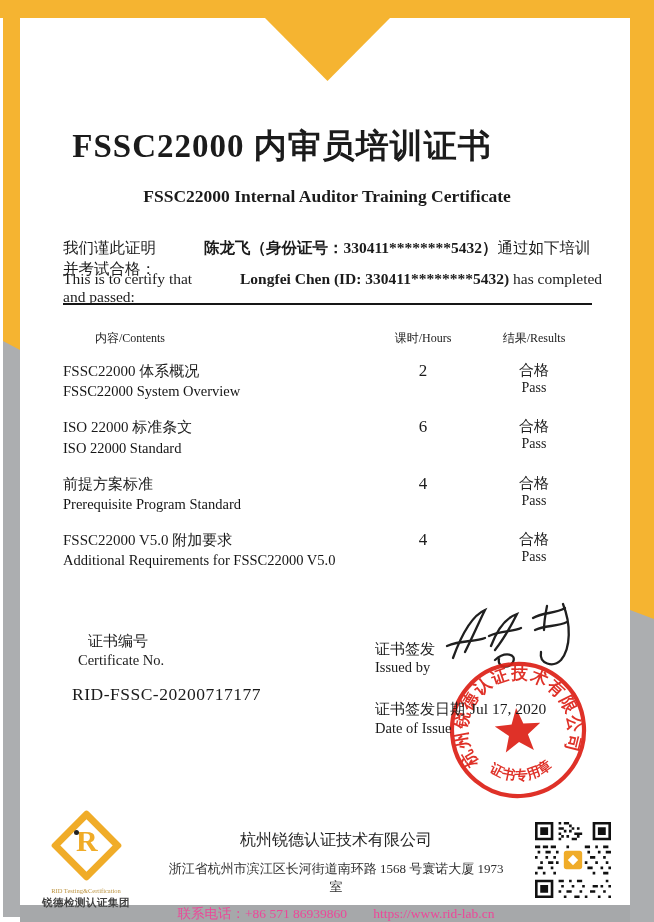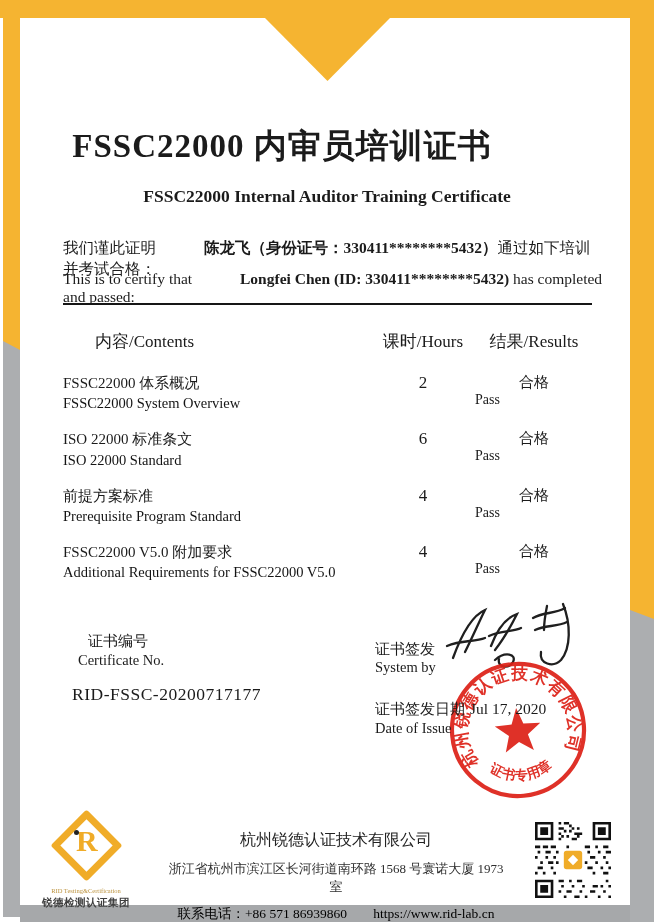--- a/index.html
+++ b/index.html
@@ -28,29 +28,29 @@
   
   .intro-zh{position:absolute;left:63px;top:238px;width:540px;font-size:15.5px;}
   .intro-en{position:absolute;left:63px;top:270px;width:540px;font-size:15.5px;}
   .b{font-weight:700;padding-left:44px;}
 
   .sep-line{position:absolute;left:63px;top:303px;width:529px;height:2px;background:#161616;}
 
   
   .table{position:absolute;left:63px;top:330px;width:530px;}
   .trow{display:grid;grid-template-columns:308px 104px 118px;align-items:start;}
-  .thead{margin-bottom:20px;font-size:17px;}
+  .thead{margin-bottom:14px;font-size:12px;}
   .thead .c-contents{padding-left:32px;}
   .c-hours,.c-results{text-align:center;}
   .drow{margin-bottom:15px;}
   .cell-zh{font-size:15px;line-height:1.35;}
   .cell-en{font-size:14.5px;line-height:1.45;color:#141414;}
   .hours-val{font-size:17px;text-align:center;}
   .res-zh{font-size:15px;text-align:center;line-height:1.2;}
-  .res-en{font-size:14px;text-align:left;line-height:1.3;}
+  .res-en{font-size:14px;text-align:center;line-height:1.3;}
 
   
   .certno-label-zh{position:absolute;left:88px;top:632px;font-size:15px;}
   .certno-label-en{position:absolute;left:78px;top:652px;font-size:14.5px;}
   .certno-value{position:absolute;left:72px;top:684px;font-size:17.5px;letter-spacing:.5px;}
 
   .issued-zh{position:absolute;left:375px;top:640px;font-size:15px;z-index:4;}
   .issued-en{position:absolute;left:375px;top:659px;font-size:14.5px;z-index:4;}
   .datelabel-zh{position:absolute;left:375px;top:700px;font-size:15px;z-index:4;}
   .datelabel-en{position:absolute;left:375px;top:720px;font-size:14.5px;z-index:4;}
@@ -66,21 +66,21 @@
   .logo-r{position:absolute;left:46px;top:6px;font-size:30px;font-weight:700;color:#F0AC28;
        font-family:"Liberation Serif",serif;}
   .logo-dot{position:absolute;left:44px;top:12px;width:5px;height:5px;background:#222;border-radius:50%;}
   .logo-zh{position:absolute;left:0;top:54px;width:112px;text-align:center;font-size:10.5px;
        font-weight:700;color:#3f3f3f;letter-spacing:.5px;margin-top:24px;}
   .logo-en{position:absolute;left:0;top:69px;width:112px;text-align:center;font-size:6.5px;color:#BD9440;}
 
   .company-block{position:absolute;left:168px;top:830px;width:336px;text-align:center;}
   .company-name{font-size:16px;color:#222;margin-bottom:9px;}
   .company-addr{font-size:13px;color:#2e2e2e;margin-bottom:9px;}
-  .company-contact{font-size:13.5px;color:#000000;}
+  .company-contact{font-size:13.5px;color:#ec4899;}
   .contact-gap{display:inline-block;width:26px;}
 
   .qr{position:absolute;left:535px;top:822px;width:76px;height:76px;}
 </style>
 </head>
 <body>
 
 <div id="page">
 
   <div class="band-top"></div>
@@ -153,21 +153,21 @@
         <div class="res-en">Pass</div>
       </div>
     </div>
   </div>
 
   <div class="certno-label-zh">证书编号</div>
   <div class="certno-label-en">Certificate No.</div>
   <div class="certno-value">RID-FSSC-20200717177</div>
 
   <div class="issued-zh">证书签发</div>
-  <div class="issued-en">System by</div>
+  <div class="issued-en">Issued by</div>
   <div class="datelabel-zh">证书签发日期</div>
   <div class="datelabel-en">Date of Issue</div>
   <div class="date-value">Jul 17, 2020</div>
 
   <svg class="signature-svg" width="160" height="92" viewBox="0 0 160 92">
     <g fill="none" stroke="#1f1f1f" stroke-width="2.3" stroke-linecap="round">
       <path d="M18,62 C26,40 36,20 50,14 C44,26 38,40 30,56"></path>
       <path d="M12,50 C26,44 40,46 50,42"></path>
       <path d="M56,50 C62,34 70,22 82,18 C76,30 68,44 60,54"></path>
       <path d="M54,40 C66,34 78,36 86,32"></path>

